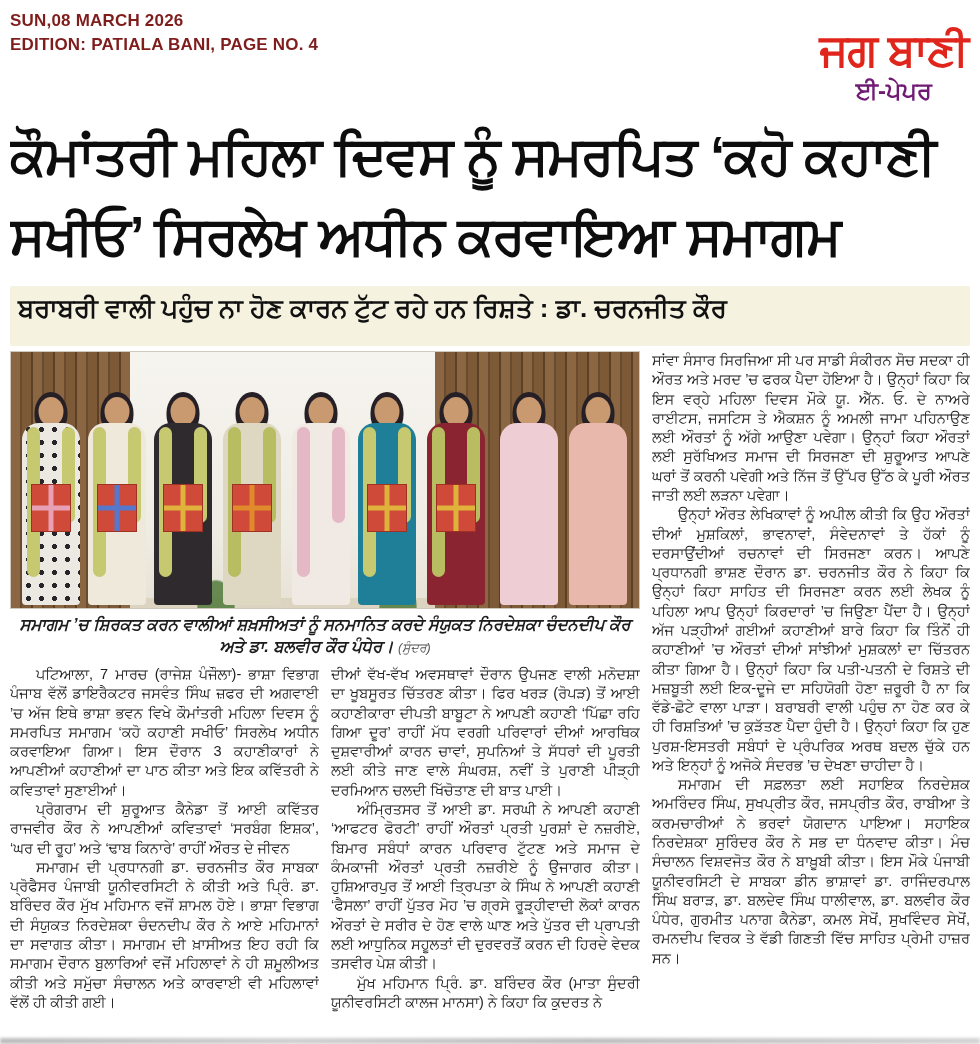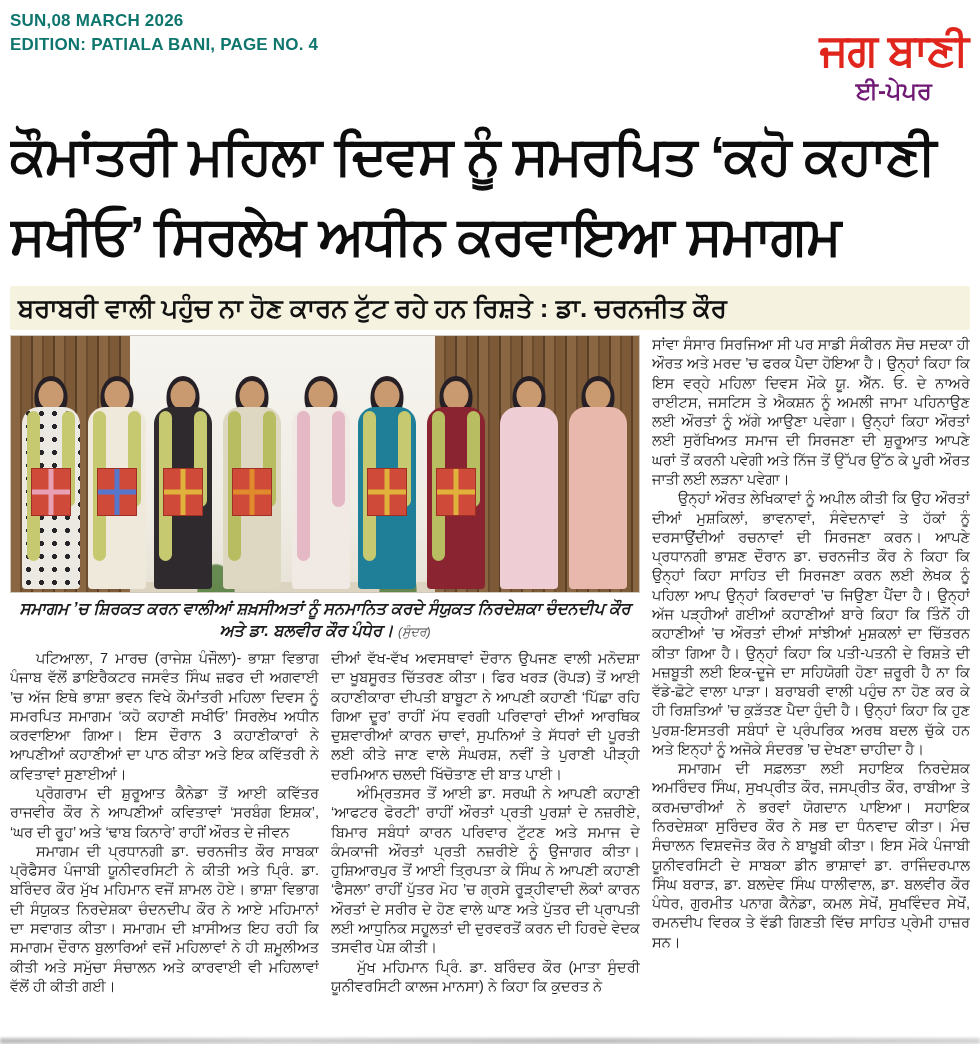--- a/index.html
+++ b/index.html
@@ -4,29 +4,29 @@
 <style>
   * { margin:0; padding:0; box-sizing:border-box; }
   html,body { background:#ffffff; }
   body { font-family:"Liberation Sans", sans-serif; color:#1a1a1a; }
   .page {
     position:relative; width:980px; height:1044px; margin:0 auto;
     background:#ffffff; overflow:hidden; padding:8px 10px 0 10px;
   }
   
   .masthead { position:relative; height:108px; }
-  .dateline { font-size:17px; font-weight:bold; letter-spacing:.2px; line-height:22px; color:#0f766e; padding-top:2px; }
+  .dateline { font-size:17px; font-weight:bold; letter-spacing:.2px; line-height:22px; color:#7f1d1d; padding-top:2px; }
   .logo-block { position:absolute; top:18px; right:2px; text-align:center; }
   .logo-title { font-size:44px; font-weight:bold; color:#e0261c; line-height:48px; letter-spacing:-1px; }
   .logo-sub { font-size:24px; font-weight:bold; color:#701a75; line-height:30px; margin-top:2px; }
   
   .headline { font-weight:bold; color:#0d0d0d; font-size:53px; line-height:80px; letter-spacing:-1px; height:166px; overflow:hidden; }
   .subheadline {
     margin-top:4px; background:#f5f2e0; border-radius:2px;
-    font-weight:bold; font-size:26px; line-height:44px; height:44px; overflow:hidden;
+    font-weight:bold; font-size:26px; line-height:44px; height:60px; overflow:hidden;
     color:#111; padding:0 8px;
   }
   
   .content { display:flex; gap:12px; margin-top:5px; height:698px; }
   .left-block { width:630px; }
   .right-col { width:318px; }
   
   .photo {
     position:relative; width:630px; height:258px; overflow:hidden;
     background:linear-gradient(#f6f4ef, #efece4 70%, #e7e2d6);

